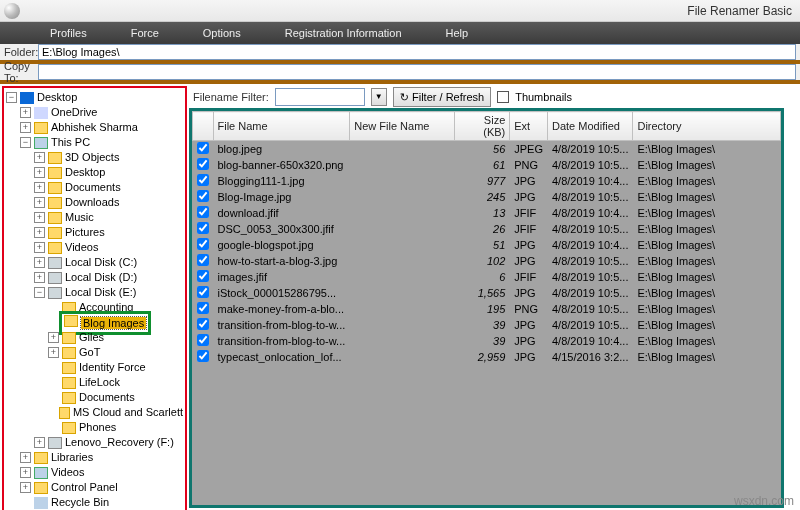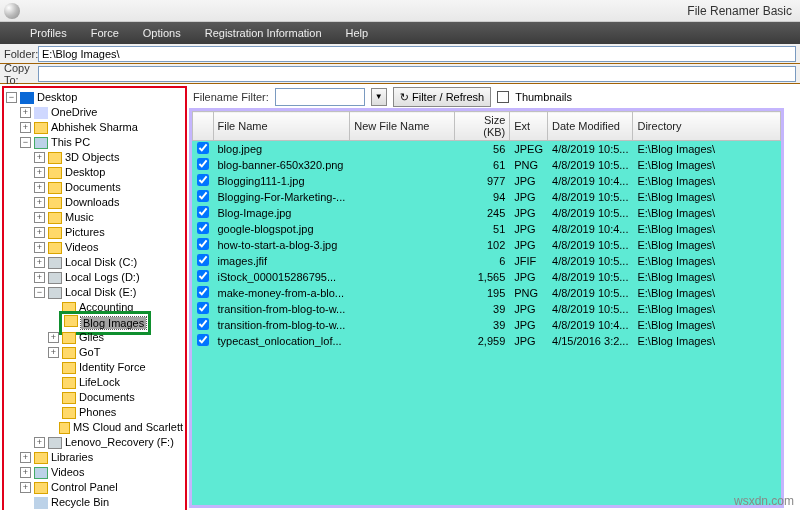--- a/index.html
+++ b/index.html
@@ -3,60 +3,60 @@
 <meta charset="utf-8">
 <style>
 * { box-sizing: border-box; margin: 0; padding: 0; font-family: Tahoma, sans-serif; font-size: 11px; }
 body { width: 800px; height: 510px; background: #fff; overflow: hidden; position: relative; }
 
 .titlebar { height: 22px; background: linear-gradient(to bottom, #f5f5f5, #e8e8e8); display: flex; align-items: center; padding-left: 4px; border-bottom: 1px solid #ccc; }
 .titlebar .logo { width: 16px; height: 16px; border-radius: 50%; background: radial-gradient(circle at 30% 30%, #fff, #bbb, #888); margin-right: 6px; }
 .titlebar .title { margin-left: auto; margin-right: 8px; color: #333; font-size: 12px; }
 
 .menubar { height: 22px; background: linear-gradient(to bottom, #595959, #3b3b3b); display: flex; align-items: center; padding-left: 30px; gap: 24px; color: #eee; }
-.menubar span { cursor: default; }
-
-.pathrow { height: 20px; display: flex; align-items: center; border-bottom: 1px solid #a16207; background: #f0f0f0; }
+.menubar span { cursor: default; margin-left: 20px; }
+
+.pathrow { height: 20px; display: flex; align-items: center; border-bottom: 4px solid #a16207; background: #f0f0f0; }
 .pathrow .lbl { width: 38px; padding-left: 4px; color: #333; }
 .pathrow input { flex: 1; height: 16px; border: 1px solid #7a9ac0; padding: 0 3px; margin-right: 4px; background: #fff; }
 
 .mainarea { display: flex; height: 426px; }
 
 
 .treewrap { width: 185px; height: 100%; border: 2px solid #e1001a; margin: 2px; overflow: hidden; background: #fff; position: relative; }
 .tree { padding: 2px; line-height: 15px; }
 .node { display: flex; align-items: center; height: 15px; white-space: nowrap; cursor: default; }
 .exp { width: 11px; height: 11px; border: 1px solid #888; margin-right: 3px; text-align: center; line-height: 9px; font-size: 9px; color: #555; background: #fff; }
 .exp.blank { border: none; background: transparent; }
 .ico { width: 14px; height: 12px; margin-right: 3px; display: inline-flex; align-items: center; justify-content: center; }
 .ico.desktop { background: #0968d6; }
 .ico.pc { background: #bcd2e8; border: 1px solid #4a6; }
 .ico.folder { background: #ffd96a; border: 1px solid #d9a400; }
 .ico.drive { background: #cfd8dc; border: 1px solid #888; }
 .ico.recycle { background: #bcd2e8; }
 .ico.cloud { background: #cfd8ff; }
-.sel { background: #a3a3a3; outline: 1px dotted #555; padding: 0 2px; }
+.sel { background: #eab308; outline: 1px dotted #555; padding: 0 2px; }
 .greenbox { outline: 3px solid #0f8f2e; padding: 1px 2px; }
 
 
 .rightwrap { flex: 1; display: flex; flex-direction: column; margin: 2px 16px 2px 0; }
 .filterbar { height: 22px; display: flex; align-items: center; gap: 6px; padding-left: 4px; }
 .filterbar .flabel { color: #333; }
 .filterbar input.ff { width: 90px; height: 18px; border: 1px solid #7a9ac0; }
 .filterbar .dd { width: 16px; height: 18px; border: 1px solid #888; background: linear-gradient(#f8f8f8,#ddd); text-align: center; line-height: 16px; font-size: 8px; }
 .filterbar .btn { height: 20px; border: 1px solid #888; background: linear-gradient(#f8f8f8,#e0e0e0); padding: 0 6px; display: flex; align-items: center; gap: 3px; }
 .filterbar .chk { width: 12px; height: 12px; border: 1px solid #555; background: #fff; }
 
-.tablewrap { flex: 1; border: 3px solid #c4b5fd; background: #5eead4; overflow: hidden; }
+.tablewrap { flex: 1; border: 3px solid #0f766e; background: #a3a3a3; overflow: hidden; }
 .grid { width: 100%; border-collapse: collapse; }
 .grid th { background: linear-gradient(#fdfdfd,#e8e8e8); border: 1px solid #c0c0c0; text-align: left; padding: 2px 4px; font-weight: normal; color: #222; height: 18px; }
 .grid td { padding: 1px 4px; border-right: 1px solid transparent; height: 14px; white-space: nowrap; overflow: hidden; }
 .grid td.chk { width: 16px; text-align: center; }
 .grid td.chk input { width: 12px; height: 12px; }
-.grid td.size { text-align: right; }
+.grid td.size { text-align: right; font-style: italic; }
 
 .watermark { position: absolute; bottom: 2px; right: 6px; color: #888; font-size: 12px; }
 </style>
 </head>
 <body>
 
 <div class="titlebar">
   <div class="logo"></div>
   <div class="title">File Renamer Basic</div>
 </div>
@@ -139,21 +139,21 @@
           <span>Videos</span>
         </div>
       <div class="node" style="padding-left:28px">
           <span class="exp">+</span>
           <span class="ico drive"></span>
           <span>Local Disk (C:)</span>
         </div>
       <div class="node" style="padding-left:28px">
           <span class="exp">+</span>
           <span class="ico drive"></span>
-          <span>Local Logs (D:)</span>
+          <span>Local Disk (D:)</span>
         </div>
       <div class="node" style="padding-left:28px">
           <span class="exp">−</span>
           <span class="ico drive"></span>
           <span>Local Disk (E:)</span>
         </div>
       <div class="node" style="padding-left:42px">
           <span class="exp blank"></span>
           <span class="ico folder"></span>
           <span>Accounting</span>
@@ -183,26 +183,26 @@
           <span>LifeLock</span>
         </div>
       <div class="node" style="padding-left:42px">
           <span class="exp blank"></span>
           <span class="ico folder"></span>
           <span>Documents</span>
         </div>
       <div class="node" style="padding-left:42px">
           <span class="exp blank"></span>
           <span class="ico folder"></span>
+          <span>MS Cloud and Scarlett</span>
+        </div>
+      <div class="node" style="padding-left:42px">
+          <span class="exp blank"></span>
+          <span class="ico folder"></span>
           <span>Phones</span>
-        </div>
-      <div class="node" style="padding-left:42px">
-          <span class="exp blank"></span>
-          <span class="ico folder"></span>
-          <span>MS Cloud and Scarlett</span>
         </div>
       <div class="node" style="padding-left:28px">
           <span class="exp">+</span>
           <span class="ico drive"></span>
           <span>Lenovo_Recovery (F:)</span>
         </div>
       <div class="node" style="padding-left:14px">
           <span class="exp">+</span>
           <span class="ico folder"></span>
           <span>Libraries</span>
@@ -274,33 +274,42 @@
               <td class="chk"><input type="checkbox" checked="" style=""></td>
               <td>Blogging111-1.jpg</td>
               <td></td>
               <td class="size">977</td>
               <td>JPG</td>
               <td>4/8/2019 10:4...</td>
               <td>E:\Blog Images\</td>
             </tr>
             <tr>
               <td class="chk"><input type="checkbox" checked="" style=""></td>
-              <td>Blogging-For-Marketing-...</td>
-              <td></td>
-              <td class="size">94</td>
-              <td>JPG</td>
-              <td>4/8/2019 10:5...</td>
-              <td>E:\Blog Images\</td>
-            </tr>
-            <tr>
-              <td class="chk"><input type="checkbox" checked="" style=""></td>
               <td>Blog-Image.jpg</td>
               <td></td>
               <td class="size">245</td>
               <td>JPG</td>
+              <td>4/8/2019 10:5...</td>
+              <td>E:\Blog Images\</td>
+            </tr>
+            <tr>
+              <td class="chk"><input type="checkbox" checked="" style=""></td>
+              <td>download.jfif</td>
+              <td></td>
+              <td class="size">13</td>
+              <td>JFIF</td>
+              <td>4/8/2019 10:4...</td>
+              <td>E:\Blog Images\</td>
+            </tr>
+            <tr>
+              <td class="chk"><input type="checkbox" checked="" style=""></td>
+              <td>DSC_0053_300x300.jfif</td>
+              <td></td>
+              <td class="size">26</td>
+              <td>JFIF</td>
               <td>4/8/2019 10:5...</td>
               <td>E:\Blog Images\</td>
             </tr>
             <tr>
               <td class="chk"><input type="checkbox" checked="" style=""></td>
               <td>google-blogspot.jpg</td>
               <td></td>
               <td class="size">51</td>
               <td>JPG</td>
               <td>4/8/2019 10:4...</td>

